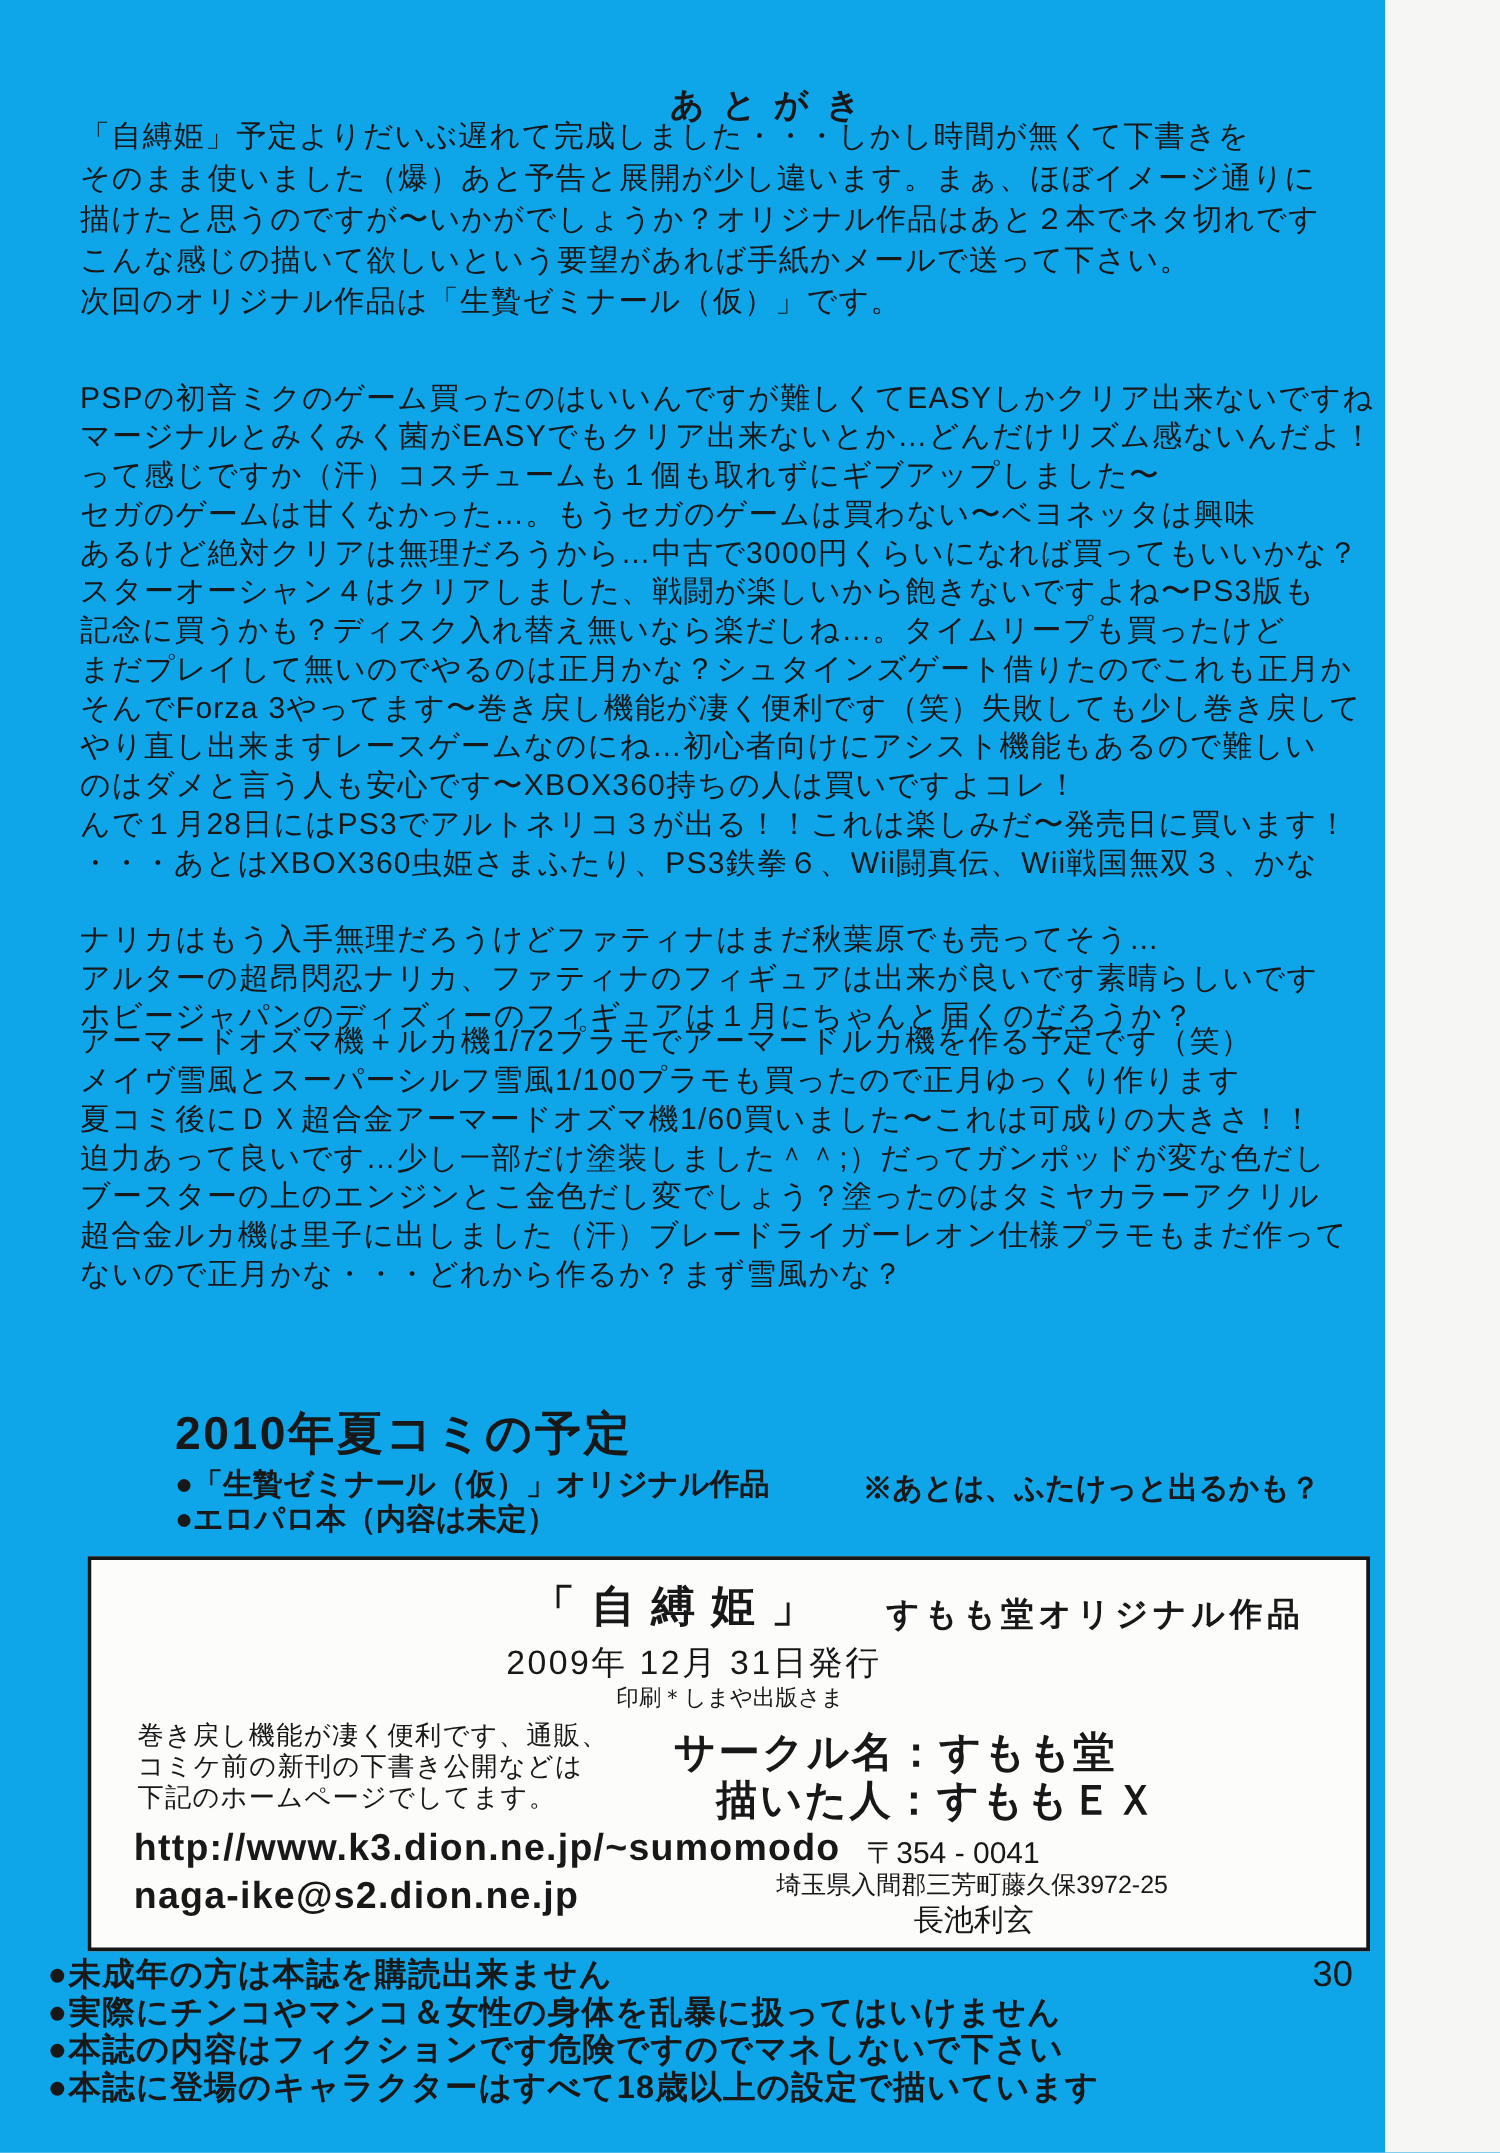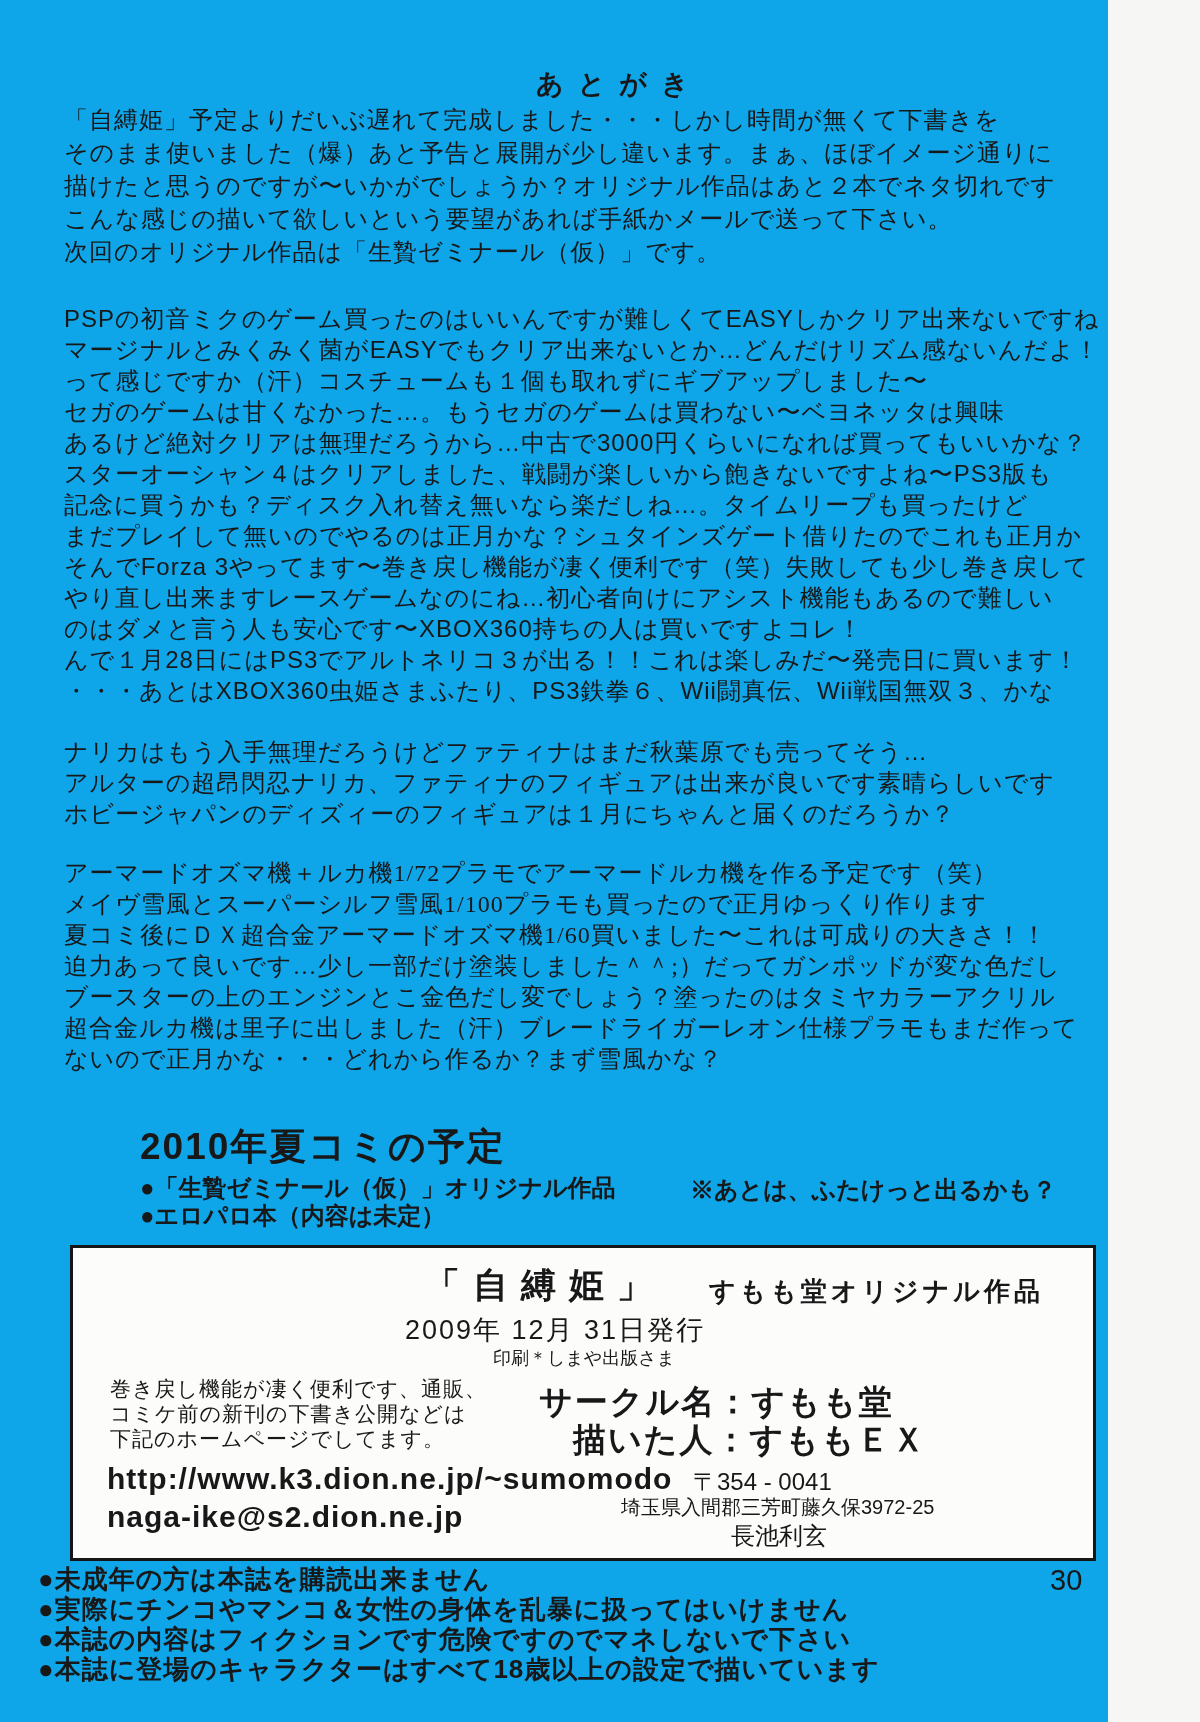--- a/index.html
+++ b/index.html
@@ -52,21 +52,21 @@
   .warning{font-size:26px;font-weight:600;line-height:30px;letter-spacing:1px;}
   .page-num{font-size:29px;}
 </style>
 </head>
 <body>
 
 <div class="page">
 
   <div class="abs title" style="left:536px;top:66px;">あとがき</div>
 
-  <div class="abs para para-1" style="left:64px;top:103px;">
+  <div class="abs para para-1" style="left:64px;top:93px;">
     <div class="line">「自縛姫」予定よりだいぶ遅れて完成しました・・・しかし時間が無くて下書きを</div>
     <div class="line">そのまま使いました（爆）あと予告と展開が少し違います。まぁ、ほぼイメージ通りに</div>
     <div class="line">描けたと思うのですが〜いかがでしょうか？オリジナル作品はあと２本でネタ切れです</div>
     <div class="line">こんな感じの描いて欲しいという要望があれば手紙かメールで送って下さい。</div>
     <div class="line">次回のオリジナル作品は「生贄ゼミナール（仮）」です。</div>
   </div>
 
   <div class="abs para para-2" style="left:64px;top:303px;">
     <div class="line">PSPの初音ミクのゲーム買ったのはいいんですが難しくてEASYしかクリア出来ないですね</div>
     <div class="line">マージナルとみくみく菌がEASYでもクリア出来ないとか…どんだけリズム感ないんだよ！</div>
@@ -82,21 +82,21 @@
     <div class="line">んで１月28日にはPS3でアルトネリコ３が出る！！これは楽しみだ〜発売日に買います！</div>
     <div class="line">・・・あとはXBOX360虫姫さまふたり、PS3鉄拳６、Wii闘真伝、Wii戦国無双３、かな</div>
   </div>
 
   <div class="abs para para-3" style="left:64px;top:736px;">
     <div class="line">ナリカはもう入手無理だろうけどファティナはまだ秋葉原でも売ってそう…</div>
     <div class="line">アルターの超昂閃忍ナリカ、ファティナのフィギュアは出来が良いです素晴らしいです</div>
     <div class="line">ホビージャパンのディズィーのフィギュアは１月にちゃんと届くのだろうか？</div>
   </div>
 
-  <div class="abs para para-4" style="left:64px;top:858px;font-family:Liberation Serif, serif;">
+  <div class="abs para para-4" style="left:64px;top:818px;">
     <div class="line">アーマードオズマ機＋ルカ機1/72プラモでアーマードルカ機を作る予定です（笑）</div>
     <div class="line">メイヴ雪風とスーパーシルフ雪風1/100プラモも買ったので正月ゆっくり作ります</div>
     <div class="line">夏コミ後にＤＸ超合金アーマードオズマ機1/60買いました〜これは可成りの大きさ！！</div>
     <div class="line">迫力あって良いです…少し一部だけ塗装しました＾＾;）だってガンポッドが変な色だし</div>
     <div class="line">ブースターの上のエンジンとこ金色だし変でしょう？塗ったのはタミヤカラーアクリル</div>
     <div class="line">超合金ルカ機は里子に出しました（汗）ブレードライガーレオン仕様プラモもまだ作って</div>
     <div class="line">ないので正月かな・・・どれから作るか？まず雪風かな？</div>
   </div>
 
   <div class="abs sched-heading" style="left:140px;top:1122px;">2010年夏コミの予定</div>

